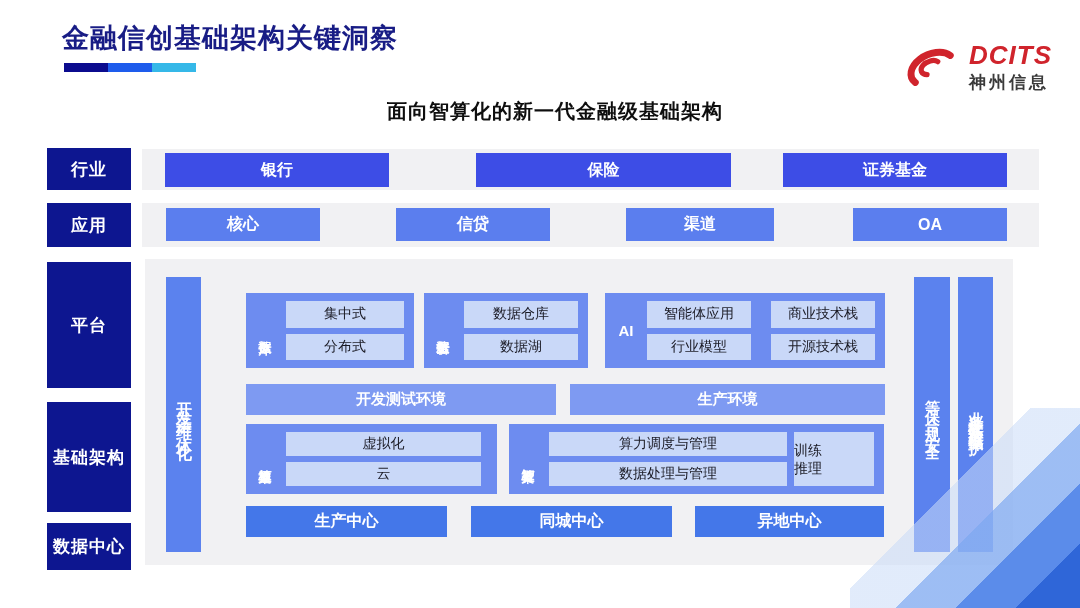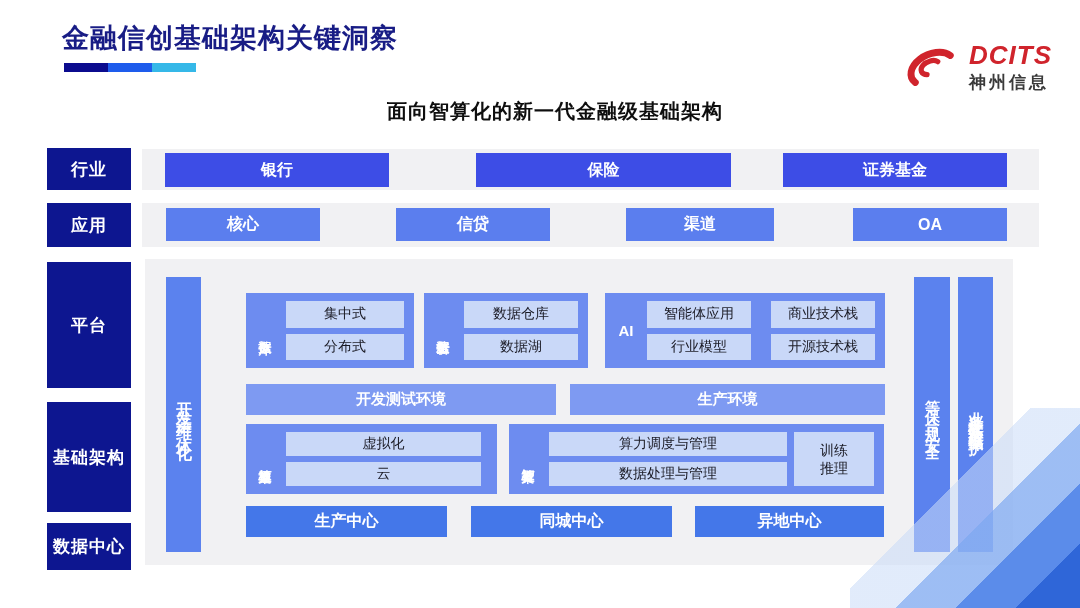--- a/index.html
+++ b/index.html
@@ -112,21 +112,21 @@
     top: 384px; height: 31px;
   }
   .centerbox {
     background: #4477e9; color: #ffffff;
     display: flex; align-items: center; justify-content: center;
     font-size: 16px; font-weight: 700;
     top: 506px; height: 31px;
   }
   .sidebox {
     background: #c9d8f8; color: #1a1a24;
-    display: flex; flex-direction: column; align-items: center; justify-content: center;
+    display: flex; flex-direction: column; justify-content: center;
     font-size: 14px; font-weight: 500;
     flex: 0 0 80px; margin-left: 7px; line-height: 1.3;
   }
 
   
   .stripes {
     right: 0; bottom: 0; width: 230px; height: 200px;
     background: linear-gradient(135deg,
       rgba(255,255,255,0) 0%, rgba(255,255,255,0) 42%,
       rgba(201,219,248,0.55) 42%, rgba(201,219,248,0.55) 57%,

